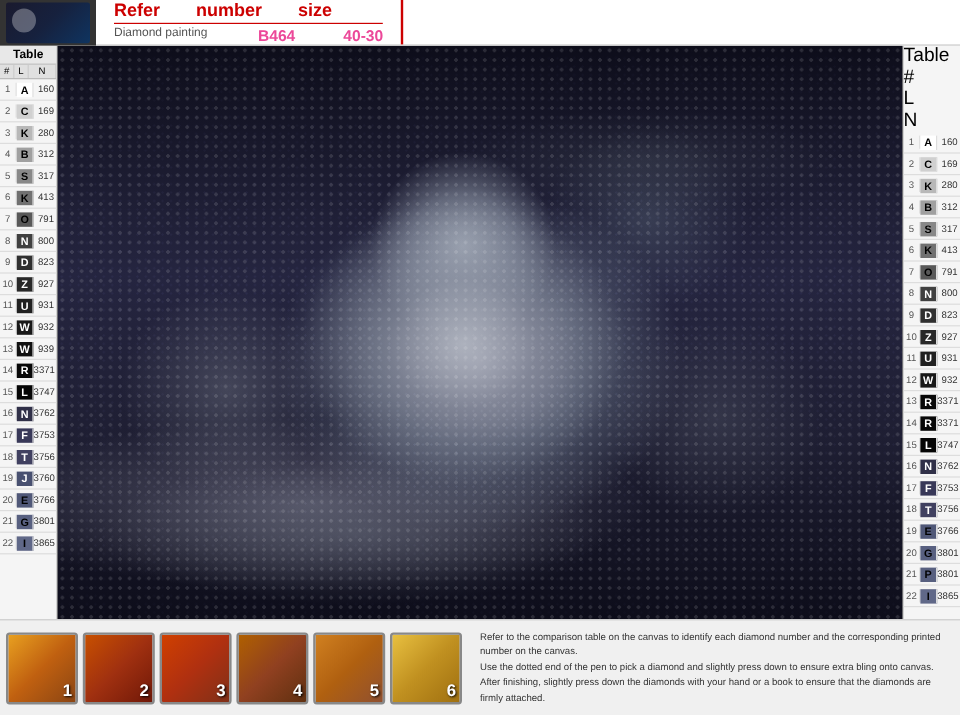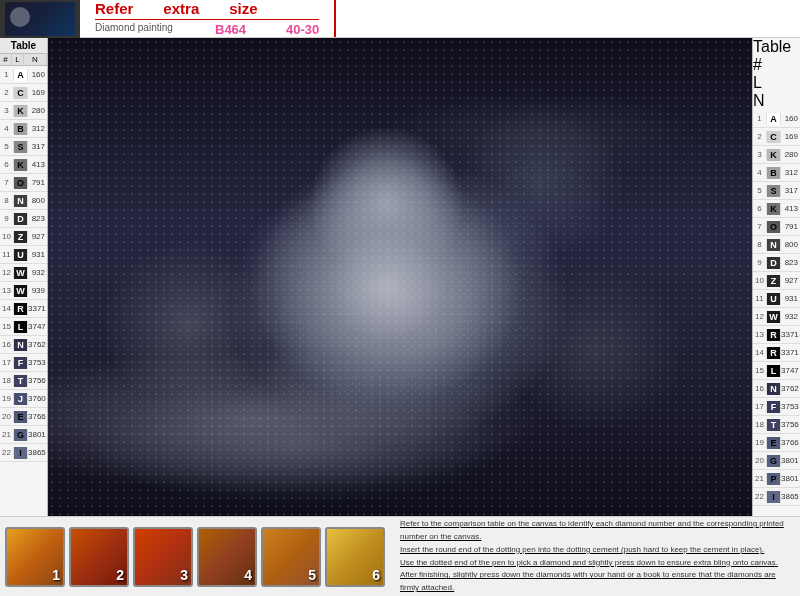--- a/index.html
+++ b/index.html
@@ -202,21 +202,20 @@
     .thumb-4 { background: linear-gradient(135deg, #b06000 0%, #904020 50%, #603010 100%); }
     .thumb-5 { background: linear-gradient(135deg, #d08020 0%, #b06010 50%, #905030 100%); }
     .thumb-6 { background: linear-gradient(135deg, #e8c040 0%, #c09020 50%, #a07010 100%); }
 
     .bottom-instructions {
       flex: 1;
       padding: 5px 10px;
       display: flex;
       flex-direction: column;
       justify-content: center;
-      text-decoration: underline;
     }
 
     .instruction-line {
       font-size: 8px;
       color: #333;
       line-height: 1.6;
     }
 
     
     .diamond-grid {
@@ -254,21 +253,21 @@
 <body>
 
 <div class="header">
   <div class="header-logo">
     <div class="header-logo-inner"></div>
   </div>
   <div style="display:flex; flex:1; align-items:stretch;">
     <div style="display:flex; flex-direction:column; justify-content:center; border-right:2px solid #c00; padding:0 15px; min-width:80px;">
       <div style="display:flex; gap:30px; border-bottom:1px solid #c00; padding-bottom:2px;">
         <span style="font-size:15px; font-weight:bold; color:#c00;">Refer</span>
-        <span style="font-size:15px; font-weight:bold; color:#c00;">extra</span>
+        <span style="font-size:15px; font-weight:bold; color:#c00;">number</span>
         <span style="font-size:15px; font-weight:bold; color:#c00;">size</span>
       </div>
       <div style="display:flex; gap:30px; padding-top:2px;">
         <span style="font-size:10px; color:#555; min-width:80px;">Diamond painting</span>
         <span style="font-size:13px; color:#ec4899; font-weight:bold; padding-left:10px;">B464</span>
         <span style="font-size:13px; color:#ec4899; font-weight:bold; padding-left:10px;">40-30</span>
       </div>
     </div>
   </div>
 </div>
@@ -557,17 +556,16 @@
     </div>
     <div class="thumbnail thumb-5">
       <div class="thumb-number">5</div>
     </div>
     <div class="thumbnail thumb-6">
       <div class="thumb-number">6</div>
     </div>
   </div>
   <div class="bottom-instructions" id="instructions-container">
   <p class="instruction-line">Refer to the comparison table on the canvas to identify each diamond number and the corresponding printed number on the canvas.</p>
-      <p class="instruction-line">Insert the round end of the dotting pen into the dotting cement (push hard to keep the cement in place).</p>
       <p class="instruction-line">Use the dotted end of the pen to pick a diamond and slightly press down to ensure extra bling onto canvas.</p>
       <p class="instruction-line">After finishing, slightly press down the diamonds with your hand or a book to ensure that the diamonds are firmly attached.</p>
     </div>
 </div>
 
 </body></html>

